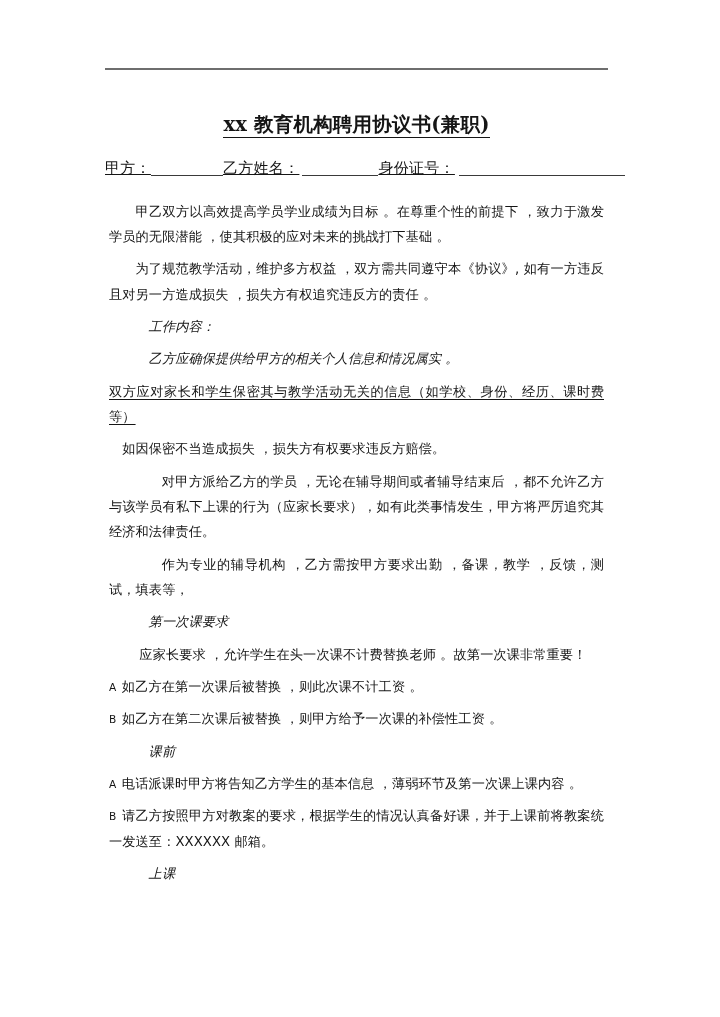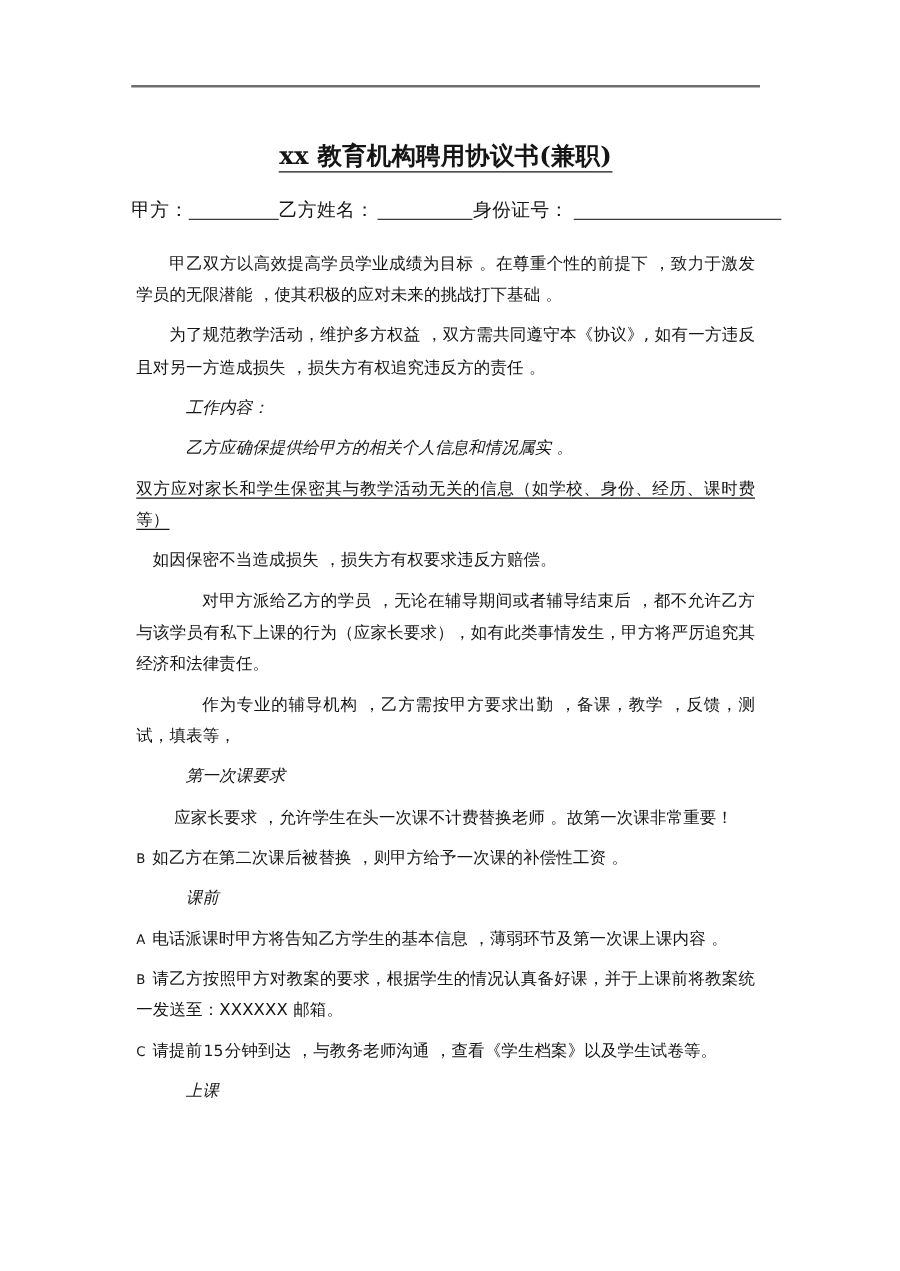--- a/index.html
+++ b/index.html
@@ -56,20 +56,21 @@
     border-bottom: 1.6px solid #151515;
     padding-bottom: 1px;
   }
 
   
   .form-row {
     font-size: 15px;
     line-height: 1.35;
     margin-top: 19px;
     white-space: nowrap;
+    text-decoration: underline;
   }
   .form-row .lbl { letter-spacing: 0.3px; }
   .fill {
     display: inline-block;
     border-bottom: 1.3px solid #3a3a3a;
     vertical-align: -3px;
     height: 13px;
   }
   .fill.w1 { width: 72px; }
   .fill.w2 { width: 76px; margin-left: 3px; }
@@ -143,28 +144,28 @@
     <p class="para gap" style="text-indent:1em">如因保密不当造成损失 ，损失方有权要求违反方赔偿。</p>
 
     <p class="para gap" style="text-indent:4em">对甲方派给乙方的学员 ，无论在辅导期间或者辅导结束后 ，都不允许乙方与该学员有私下上课的行为（应家长要求），如有此类事情发生，甲方将严厉追究其经济和法律责任。</p>
 
     <p class="para gap" style="text-indent:4em">作为专业的辅导机构 ，乙方需按甲方要求出勤 ，备课，教学 ，反馈，测试，填表等，</p>
 
     <p class="para indent3 gap">第一次课要求</p>
 
     <p class="para gap"><span class="lead-space"></span><span class="ul-part">应家长要求 ，允许学生在头一次课不计费替换老师 。</span><span>故第一次课非常重要！</span></p>
 
+    <p class="para gap"><span class="item-letter">A</span> <span>如乙方在第一次课后被替换 ，则此次课不计工资 。</span></p>
 
     <p class="para gap"><span class="item-letter">B</span> <span>如乙方在第二次课后被替换 ，则甲方给予一次课的补偿性工资 。</span></p>
 
     <p class="para indent3 gap">课前</p>
 
     <p class="para gap"><span class="item-letter">A</span> <span>电话派课时甲方将告知乙方学生的基本信息 ，薄弱环节及第一次课上课内容 。</span></p>
 
     <p class="para gap"><span class="item-letter">B</span> <span>请乙方按照甲方对教案的要求，根据学生的情况认真备好课，并于上课前将教案统一发送至：XXXXXX 邮箱。</span></p>
 
-    <p class="para gap"><span class="item-letter">C</span> <span>请提前</span><span class="num">15</span><span>分钟到达 ，与教务老师沟通 ，查看《学生档案》以及学生试卷等。</span></p>
 
     <p class="para indent3 gap">上课</p>
 
 
   </div>
 </div>
 
 </body></html>

